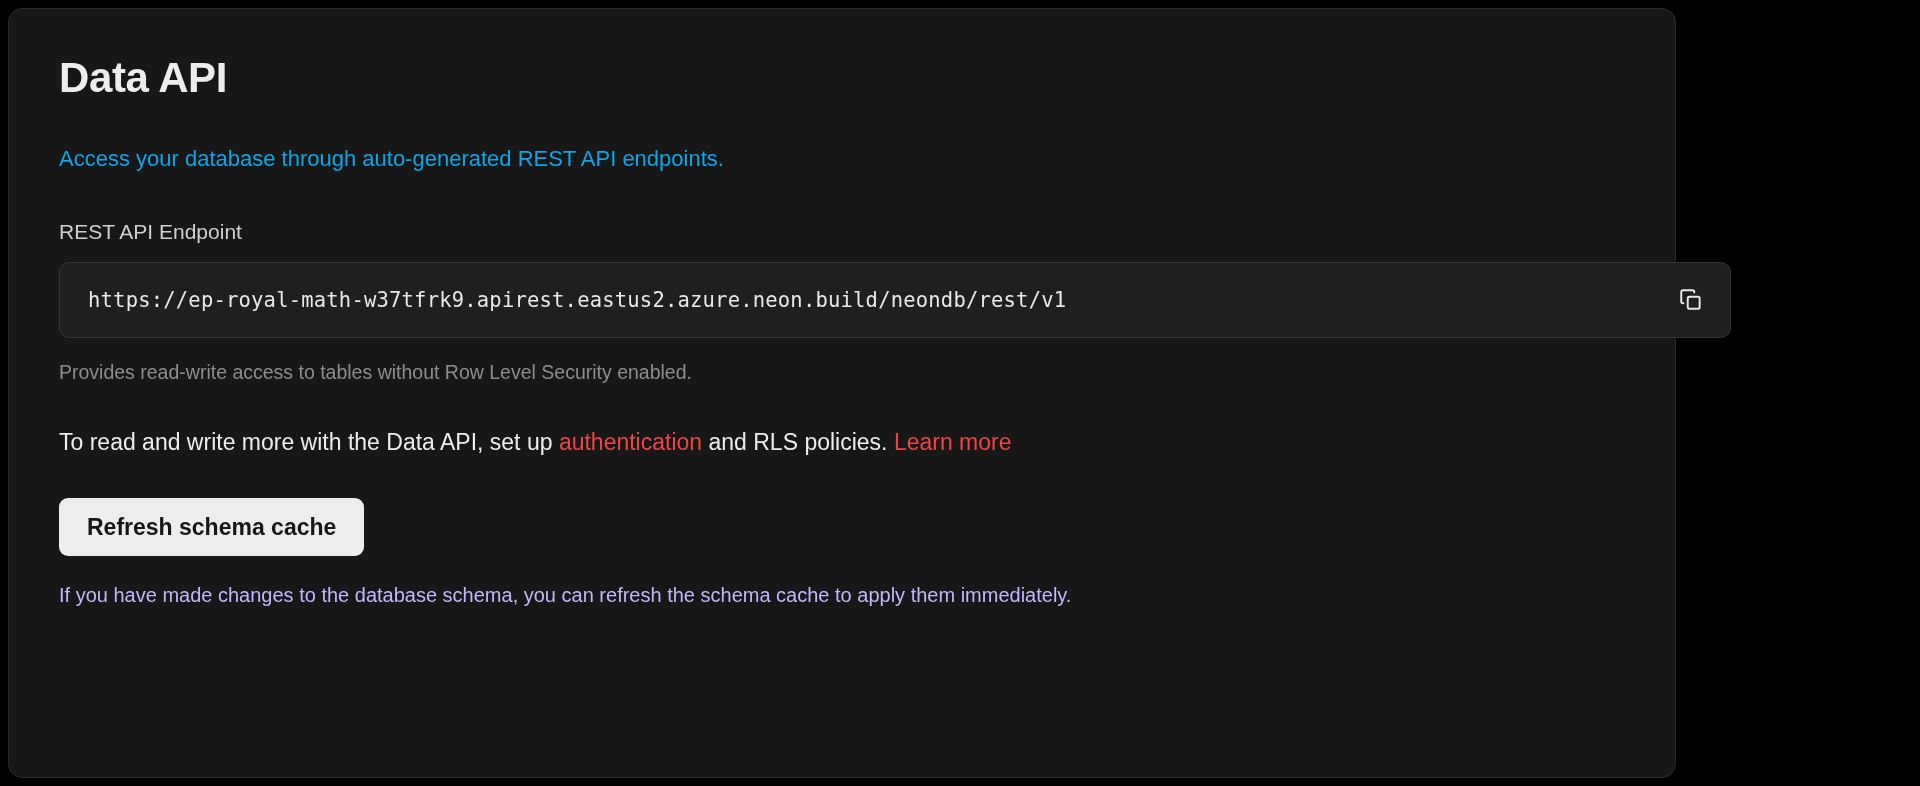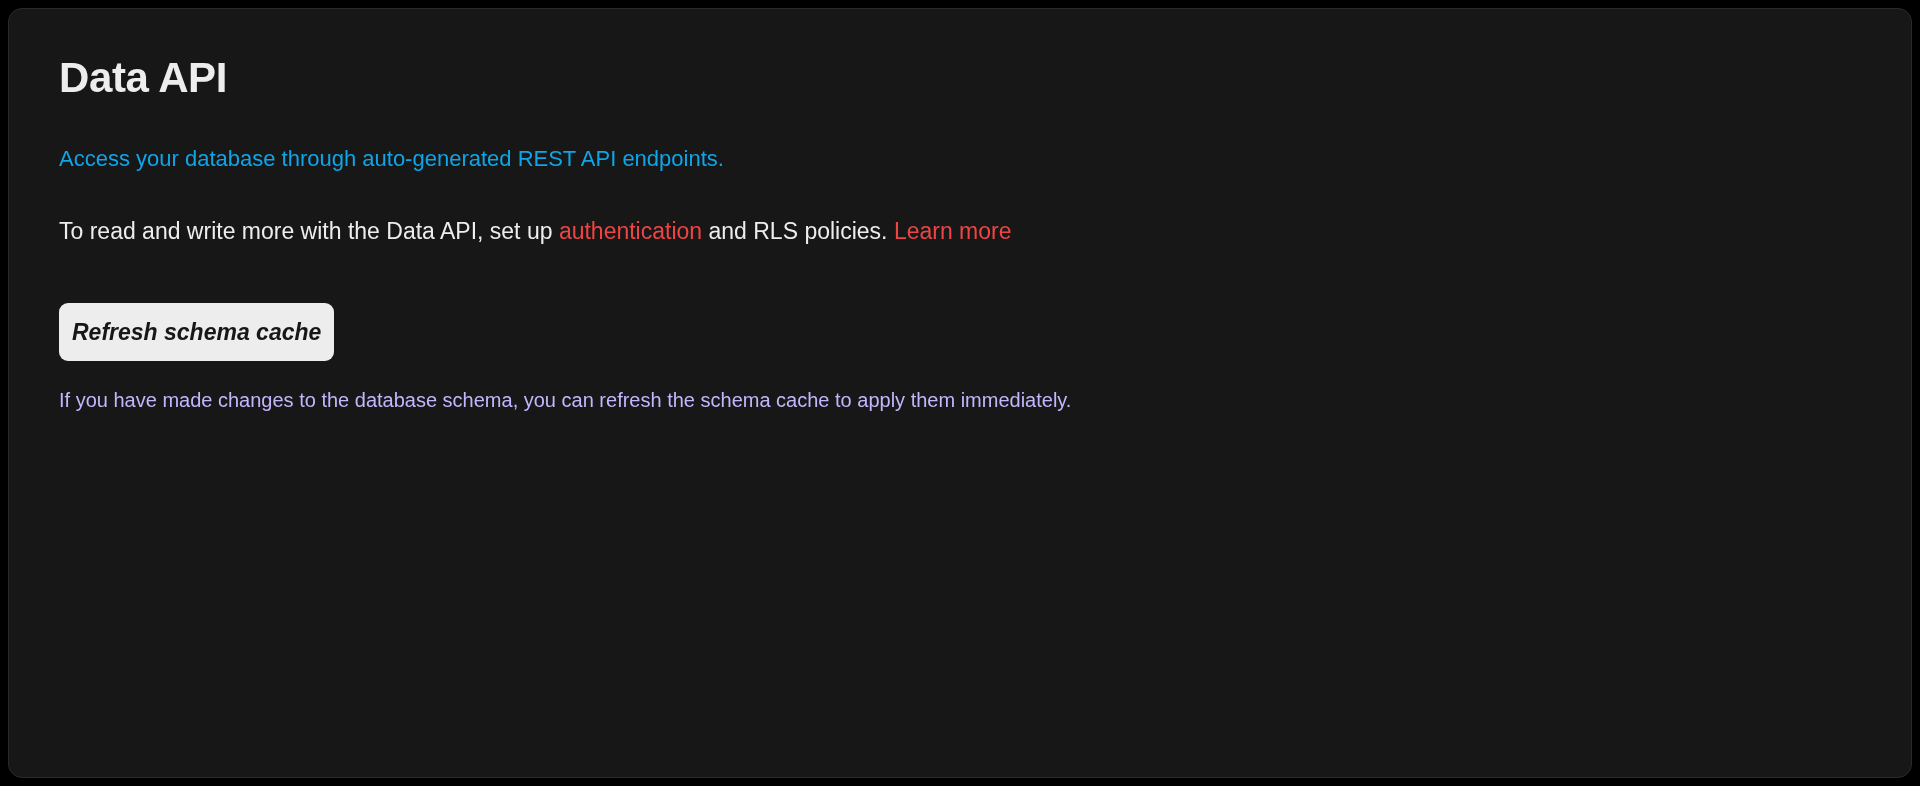--- a/index.html
+++ b/index.html
@@ -21,21 +21,21 @@
     height: 786px;
     background: #000000;
     box-sizing: border-box;
   }
 
   
   .card {
     position: absolute;
     left: 8px;
     top: 8px;
-    width: 1904px;
+    width: 1668px;
     height: 770px;
     box-sizing: border-box;
     background: #171717;
     border: 1px solid #2a2a2a;
     border-radius: 14px;
     padding: 40px 50px 0 50px;
   }
 
   .card-title {
     color: #ededed;
@@ -126,53 +126,70 @@
   }
   .link {
     color: #ef4444;
     text-decoration: none;
     cursor: pointer;
   }
 
   
   .refresh-btn {
     display: inline-block;
-    margin-top: 56px;
-    padding: 0 13px;
+    margin-top: 40px;
+    padding: 0 28px;
     height: 58px;
     line-height: 58px;
     background: #ededed;
     color: #171717;
     border: none;
     border-radius: 9px;
     font-family: "Liberation Sans", sans-serif;
     font-size: 23px;
     font-weight: bold;
     cursor: pointer;
-    font-style: italic;
   }
 
   .footer-hint {
     color: #c4b5fd;
     font-size: 20px;
     line-height: 1.3;
     margin: 26px 0 0 0;
   }
 </style>
 </head>
 <body>
 
 <div class="page">
 
   <section class="card">
 
     <h1 class="card-title">Data API</h1>
 
     <p class="card-subtitle">Access your database through auto-generated REST API endpoints.</p>
 
+    <div class="field-block">
+
+      <label class="field-label">REST API Endpoint</label>
+
+      <div class="input-row">
+        <input class="endpoint-value" type="text" readonly="" value="https://ep-royal-math-w37tfrk9.apirest.eastus2.azure.neon.build/neondb/rest/v1" style="">
+        <button class="copy-btn">
+          <span>
+            <svg width="26" height="26" viewBox="0 0 24 24" fill="none" stroke="#e8e8e8" stroke-width="1.8" stroke-linecap="round" stroke-linejoin="round">
+              <rect x="9" y="9" width="11" height="11" rx="1.5"></rect>
+              <path d="M5 15H4.5A1.5 1.5 0 0 1 3 13.5V4.5A1.5 1.5 0 0 1 4.5 3h9A1.5 1.5 0 0 1 15 4.5V5"></path>
+            </svg>
+          </span>
+        </button>
+      </div>
+
+      <p class="field-hint">Provides read-write access to tables without Row Level Security enabled.</p>
+    </div>
 
     <p class="info-paragraph">
       <span>To read and write more with the Data API, set up </span><a class="link" href="#">authentication</a><span> and RLS policies. </span><a class="link" href="#">Learn more</a>
     </p>
 
     <button class="refresh-btn">Refresh schema cache</button>
 
     <p class="footer-hint">If you have made changes to the database schema, you can refresh the schema cache to apply them immediately.</p>
 
   </section>

